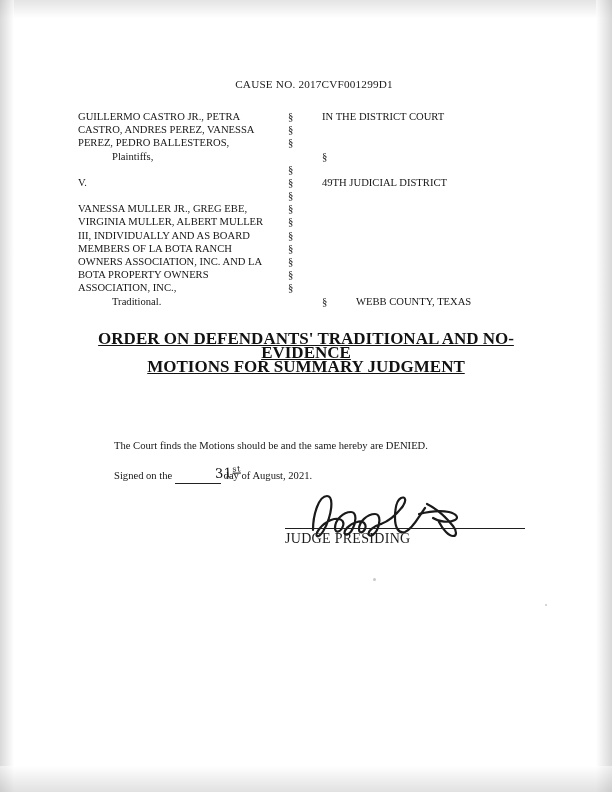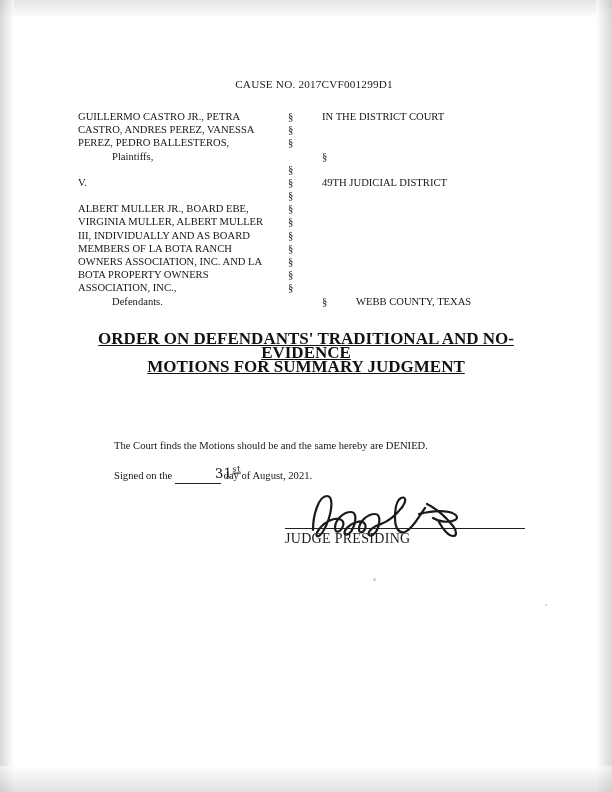--- a/index.html
+++ b/index.html
@@ -246,21 +246,21 @@
         <span class="cap-left">V.</span>
         <span class="cap-mid">§</span>
         <span class="cap-right">49TH JUDICIAL DISTRICT</span>
       </div>
       <div class="caption-row">
         <span class="cap-left"></span>
         <span class="cap-mid">§</span>
         <span class="cap-right"></span>
       </div>
       <div class="caption-row">
-        <span class="cap-left">ALBERT MULLER JR., BOARD EBE,</span>
+        <span class="cap-left">VANESSA MULLER JR., GREG EBE,</span>
         <span class="cap-mid">§</span>
         <span class="cap-right"></span>
       </div>
       <div class="caption-row">
         <span class="cap-left">VIRGINIA MULLER, ALBERT MULLER</span>
         <span class="cap-mid">§</span>
         <span class="cap-right"></span>
       </div>
       <div class="caption-row">
         <span class="cap-left">III, INDIVIDUALLY AND AS BOARD</span>
@@ -281,21 +281,21 @@
         <span class="cap-left">BOTA PROPERTY OWNERS</span>
         <span class="cap-mid">§</span>
         <span class="cap-right"></span>
       </div>
       <div class="caption-row">
         <span class="cap-left">ASSOCIATION, INC.,</span>
         <span class="cap-mid">§</span>
         <span class="cap-right"></span>
       </div>
       <div class="caption-row">
-        <span class="cap-left indent">Defendants.</span>
+        <span class="cap-left indent">Traditional.</span>
         <span class="cap-mid">§</span>
         <span class="cap-right">WEBB COUNTY, TEXAS</span>
       </div>
     </div>
 
     <div class="order-title">
       <span>ORDER ON DEFENDANTS' TRADITIONAL AND NO-EVIDENCE</span><br>
       <span>MOTIONS FOR SUMMARY JUDGMENT</span>
     </div>
 

